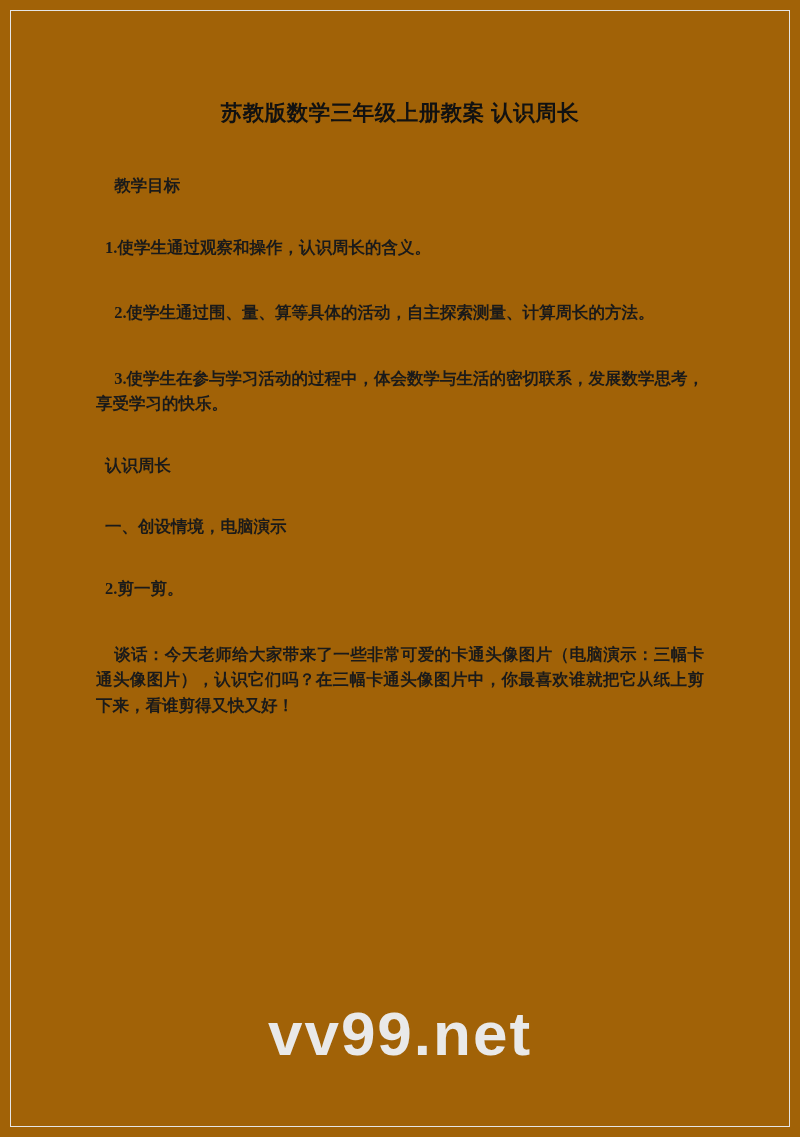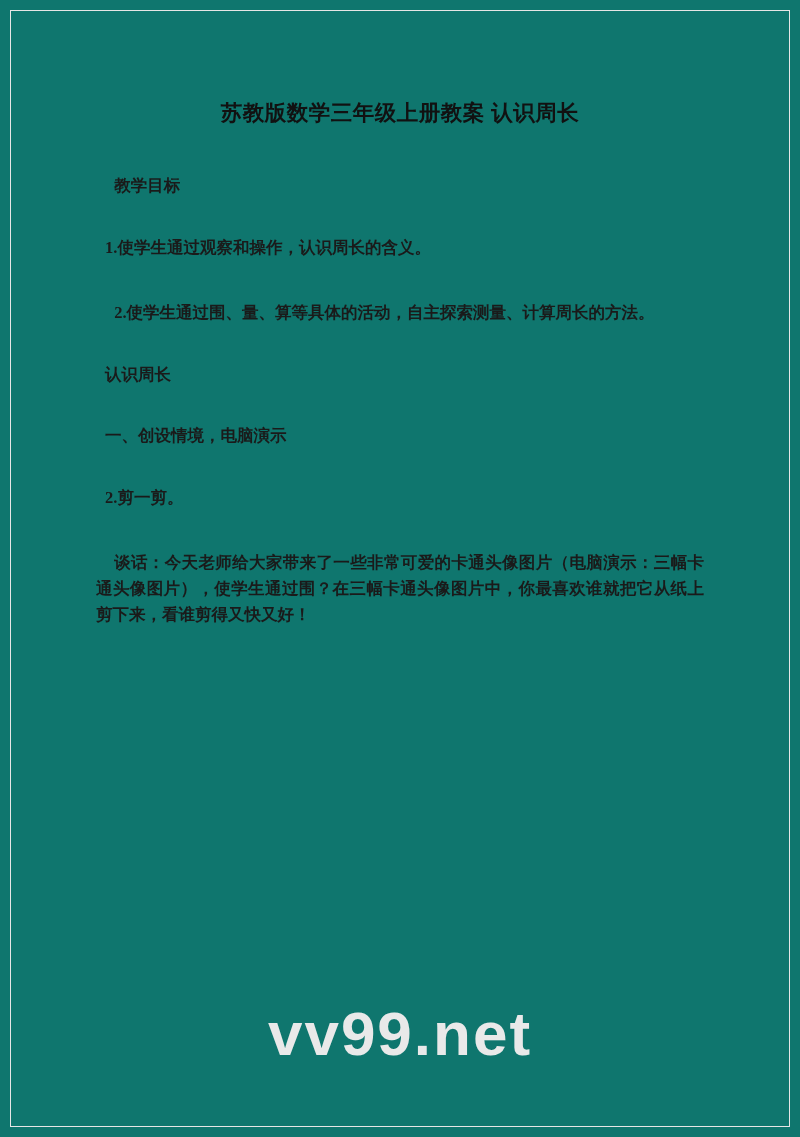--- a/index.html
+++ b/index.html
@@ -13,21 +13,21 @@
     font-family: "Liberation Serif", "DejaVu Serif", serif;
     color: #1a1a1a;
     position: relative;
     overflow: hidden;
   }
   .page {
     position: relative;
     width: 800px;
     height: 1137px;
     box-sizing: border-box;
-    background: #0f766e;
+    background: #a16207;
   }
   
   .page::before {
     content: "";
     position: absolute;
     left: 10px;
     top: 10px;
     right: 10px;
     bottom: 10px;
     border: 1px solid #e6e6e6;
@@ -83,26 +83,27 @@
   <div class="doc-body">
 
     <h1 class="doc-title">苏教版数学三年级上册教案 认识周长</h1>
 
     <p class="para p-gap-lg indent-half">教学目标</p>
 
     <p class="para p-gap-md indent-quarter">1.使学生通过观察和操作，认识周长的含义。</p>
 
     <p class="para p-gap-md indent-half">2.使学生通过围、量、算等具体的活动，自主探索测量、计算周长的方法。</p>
 
+    <p class="para p-gap-md indent-half">3.使学生在参与学习活动的过程中，体会数学与生活的密切联系，发展数学思考，享受学习的快乐。</p>
 
     <p class="para p-gap-lg indent-quarter">认识周长</p>
 
     <p class="para p-gap-md indent-quarter">一、创设情境，电脑演示</p>
 
     <p class="para p-gap-md indent-quarter">2.剪一剪。</p>
 
-    <p class="para p-gap-md indent-half">谈话：今天老师给大家带来了一些非常可爱的卡通头像图片（电脑演示：三幅卡通头像图片），使学生通过围？在三幅卡通头像图片中，你最喜欢谁就把它从纸上剪下来，看谁剪得又快又好！</p>
+    <p class="para p-gap-md indent-half">谈话：今天老师给大家带来了一些非常可爱的卡通头像图片（电脑演示：三幅卡通头像图片），认识它们吗？在三幅卡通头像图片中，你最喜欢谁就把它从纸上剪下来，看谁剪得又快又好！</p>
 
 
   </div>
 
   <div class="watermark">vv99.net</div>
 </div>
 
 </body></html>

